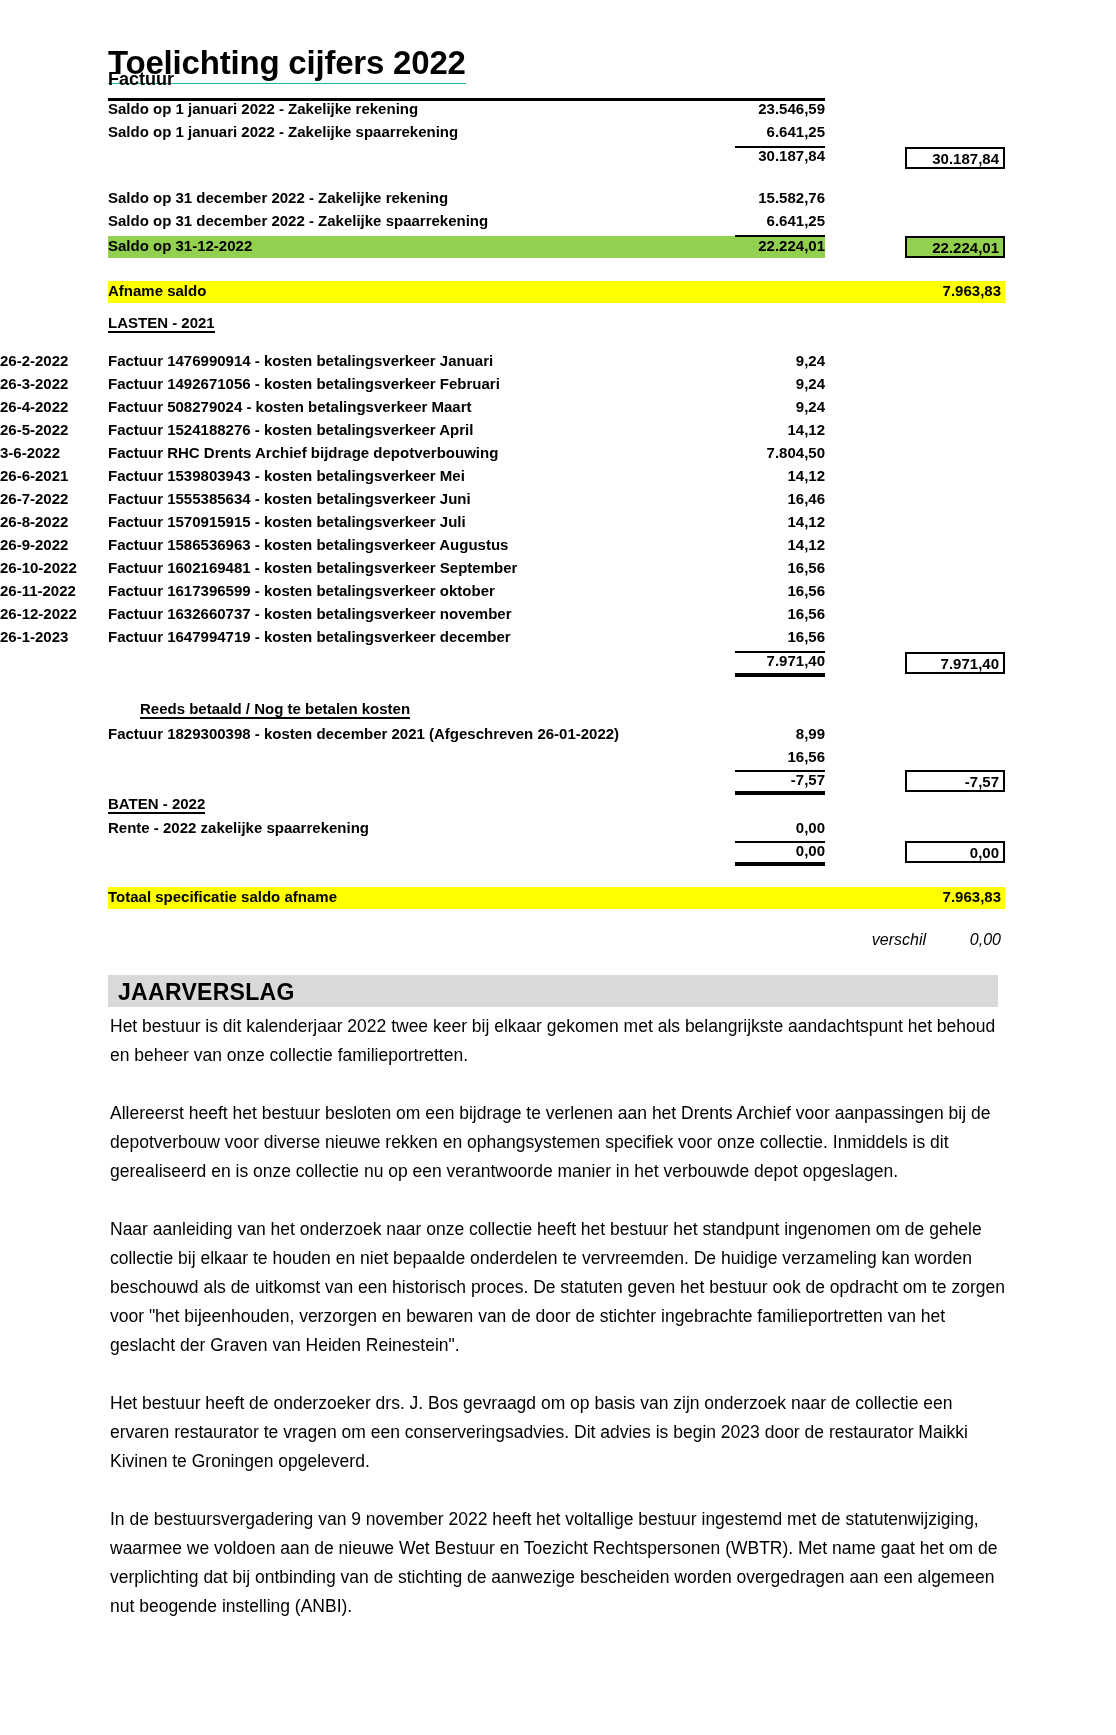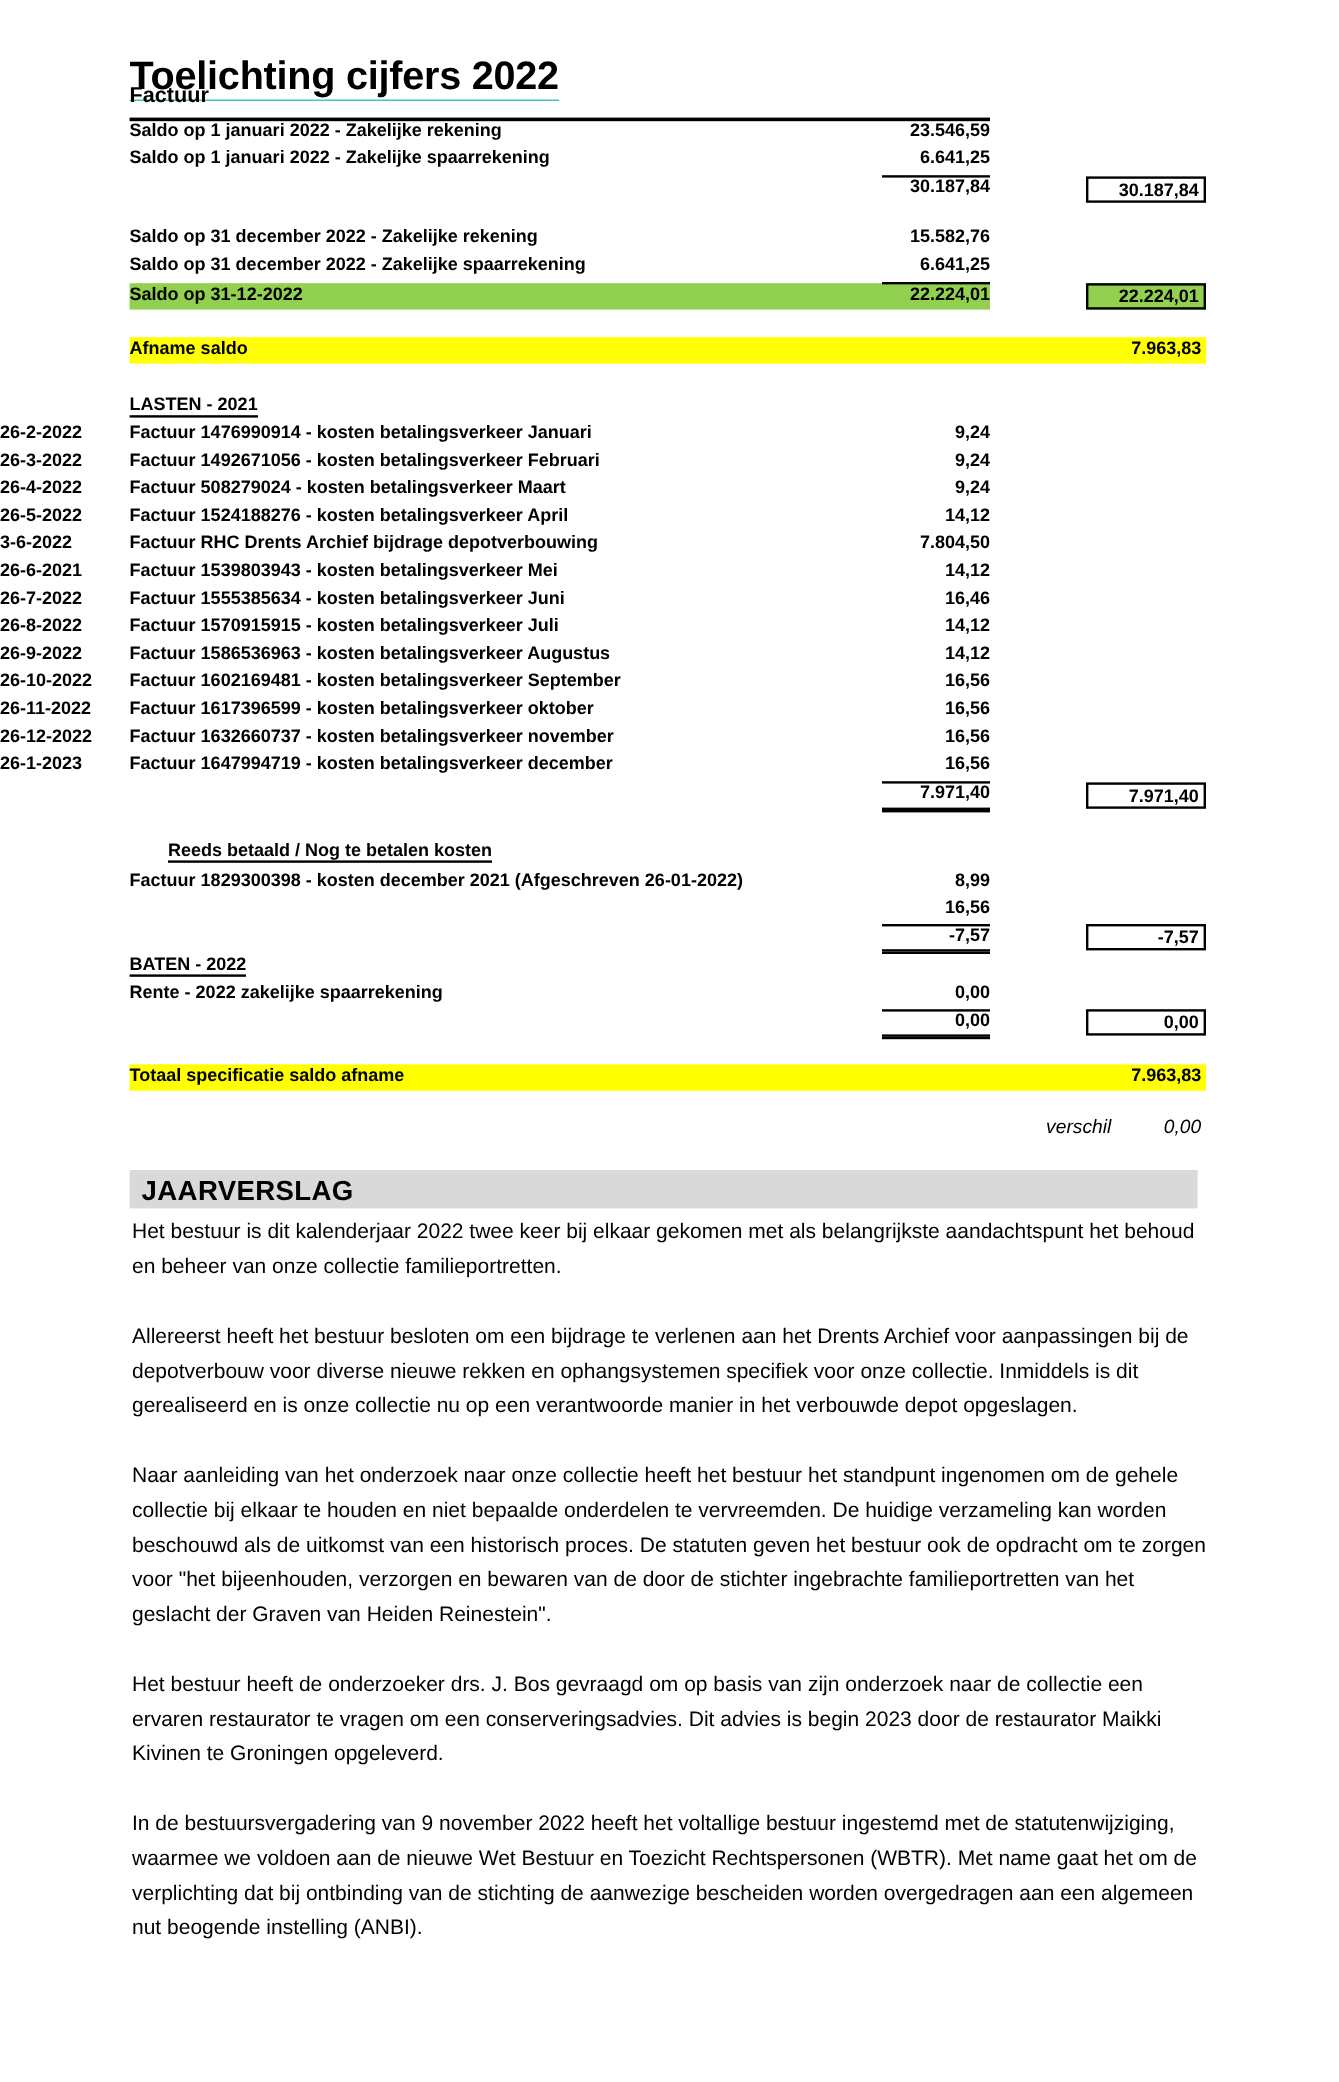--- a/index.html
+++ b/index.html
@@ -202,21 +202,21 @@
     <span class="amount">22.224,01</span>
   </div>
   <div class="boxcell hl-green" style="top:236px;">22.224,01</div>
 
   <div class="band hl-yellow" style="left:108px; top:281px; width:897px;"></div>
   <div class="row" style="top:282px;">
     <span class="label">Afname saldo</span>
     <span class="boxed">7.963,83</span>
   </div>
 
-  <div class="row" style="top:329px;">
+  <div class="row" style="top:314px;">
     <span class="label"><span class="underlined">LASTEN - 2021</span></span>
   </div>
 
   <div class="row" style="top:352px;">
     <span class="date">26-2-2022</span>
     <span class="label">Factuur 1476990914 - kosten betalingsverkeer Januari</span>
     <span class="amount">9,24</span>
   </div>
   <div class="row" style="top:375px;">
     <span class="date">26-3-2022</span>

